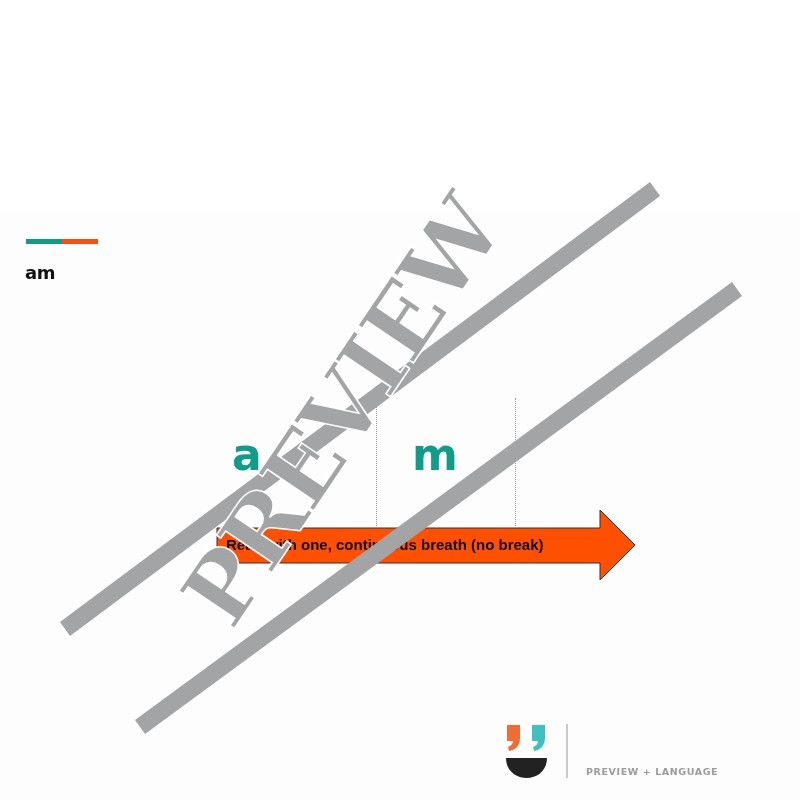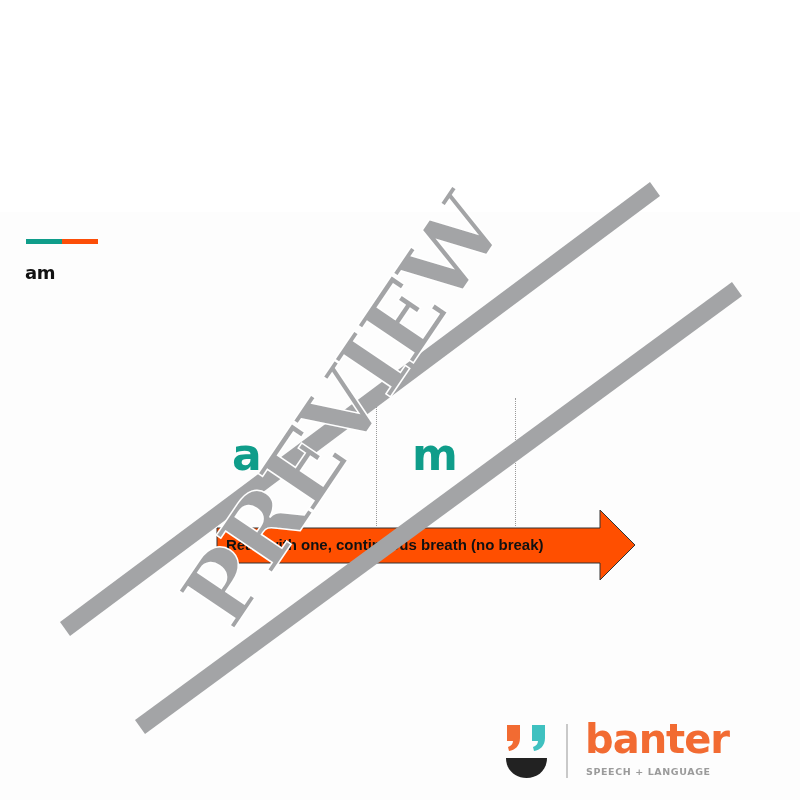--- a/index.html
+++ b/index.html
@@ -50,15 +50,14 @@
   <text x="0" y="0" transform="translate(232,632) rotate(-56)" font-family="DejaVu Serif, serif" font-weight="bold" font-size="92" fill="#a3a4a6" stroke="#ffffff" stroke-width="1.5" letter-spacing="-2">PREVIEW</text>
 </svg>
 
 <div class="logo">
   <svg width="50" height="60" viewBox="0 0 50 60" style="position:absolute;left:0;top:0;">
     <path d="M2,3 H15 V16 C15,24 10,28 4,29 L3,25 C6,24 8,22 8,19 H2 Z" fill="#f26b32"></path>
     <path d="M27,3 H40 V16 C40,24 35,28 29,29 L28,25 C31,24 33,22 33,19 H27 Z" fill="#3fc1c0"></path>
     <path d="M1,36 H42 C42,48 33,56 21.5,56 C10,56 1,48 1,36 Z" fill="#222222"></path>
   </svg>
   <div class="logo-divider"></div>
-  <div class="logo-word" style="color:#f26b32;">banter</div>
-  <div class="logo-sub">SPEECH + LANGUAGE</div>
+  <div class="logo-sub">PREVIEW + LANGUAGE</div>
 </div>
 
 </body></html>

